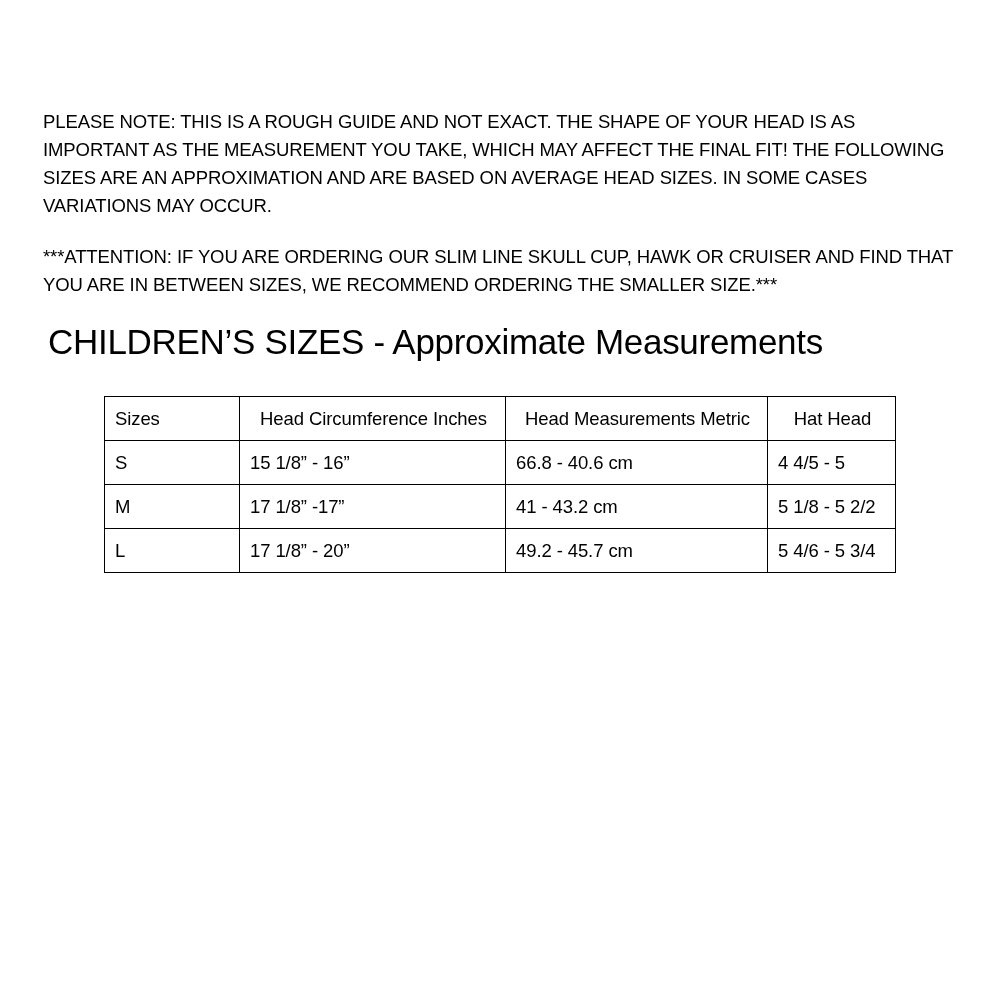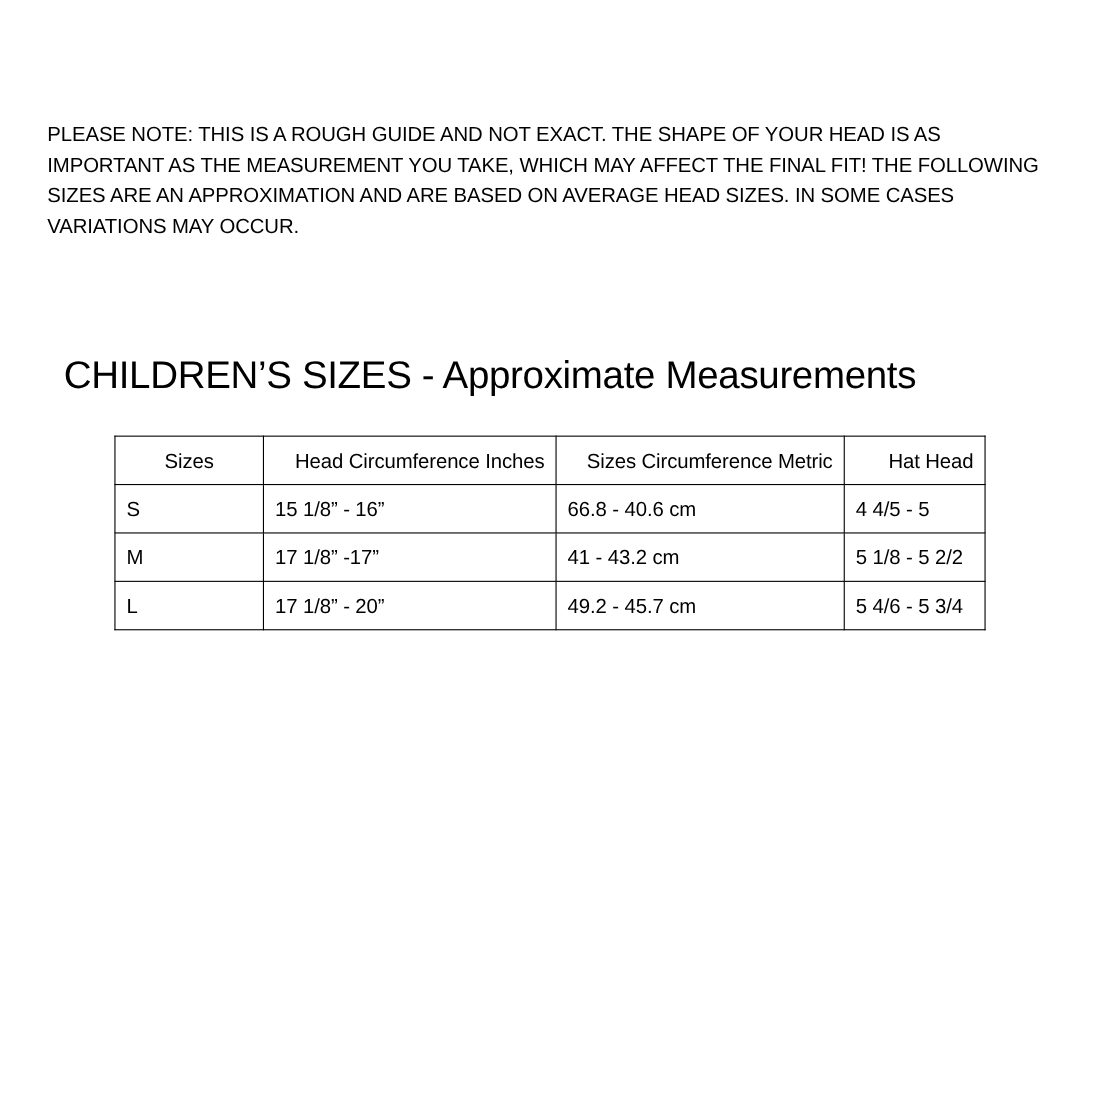--- a/index.html
+++ b/index.html
@@ -31,21 +31,21 @@
     line-height: 28px;
     letter-spacing: -0.1px;
     margin: 0 0 0 0;
     font-weight: 400;
   }
   .note-paragraph.second {
     margin-top: 23px;
   }
   .heading {
     position: absolute;
-    left: 58px;
+    left: 48px;
     top: 320px;
     font-size: 35px;
     line-height: 44px;
     font-weight: 400;
     letter-spacing: -0.3px;
     white-space: nowrap;
   }
   .table-wrap {
     position: absolute;
     left: 104px;
@@ -62,57 +62,57 @@
     border: 1.6px solid #000000;
     font-size: 18.5px;
     font-weight: 400;
     height: 43px;
     padding: 0 10px;
     vertical-align: middle;
     text-align: left;
     letter-spacing: -0.1px;
   }
   table.size-table thead th {
-    text-align: center;
     font-weight: 400;
   }
   table.size-table thead th.col-head-left {
-    text-align: right;
+    text-align: center;
     padding-left: 12px;
   }
   col.c1 { width: 135px; }
   col.c2 { width: 266px; }
   col.c3 { width: 262px; }
   col.c4 { width: 128px; }
   td.cell-size { padding-left: 10px; }
 </style>
 </head>
 <body>
 
 <div class="page">
 
   <div class="notes">
     <p class="note-paragraph">PLEASE NOTE: THIS IS A ROUGH GUIDE AND NOT EXACT. THE SHAPE OF YOUR HEAD IS AS IMPORTANT AS THE MEASUREMENT YOU TAKE, WHICH MAY AFFECT THE FINAL FIT! THE FOLLOWING SIZES ARE AN APPROXIMATION AND ARE BASED ON AVERAGE HEAD SIZES. IN SOME CASES VARIATIONS MAY OCCUR.</p>
+    <p class="note-paragraph second">***ATTENTION: IF YOU ARE ORDERING OUR SLIM LINE SKULL CUP, HAWK OR CRUISER AND FIND THAT YOU ARE IN BETWEEN SIZES, WE RECOMMEND ORDERING THE SMALLER SIZE.***</p>
   </div>
 
   <div class="heading">CHILDREN’S SIZES - Approximate Measurements</div>
 
   <div class="table-wrap">
     <table class="size-table">
       <colgroup>
         <col class="c1">
           <col class="c2">
           <col class="c3">
           <col class="c4">
       </colgroup>
       <thead>
         <tr>
           <th>Sizes</th>
           <th class="col-head-left">Head Circumference Inches</th>
-          <th class="col-head-left">Sizes Circumference Metric</th>
+          <th class="col-head-left">Head Measurements Metric</th>
           <th class="col-head-left">Hat Head</th>
         </tr>
       </thead>
       <tbody>
         <tr>
           <td class="cell-size">S</td>
           <td>15 1/8” - 16”</td>
           <td>66.8 - 40.6 cm</td>
           <td>4 4/5 - 5</td>
         </tr>

